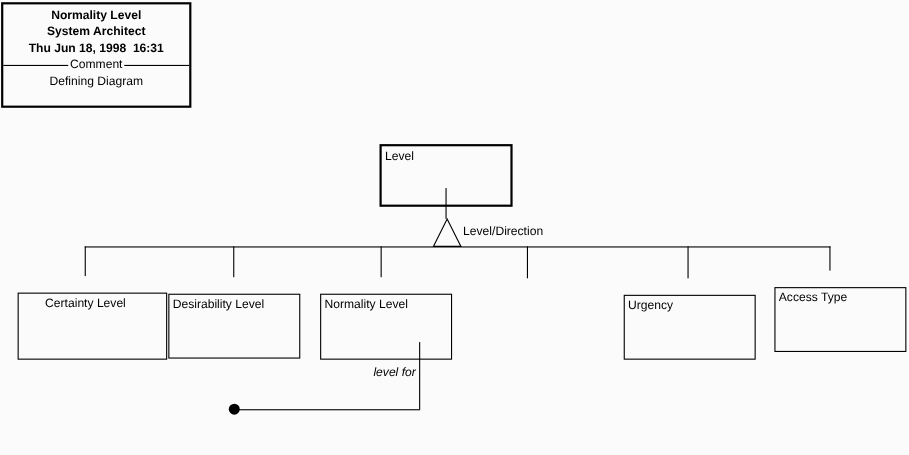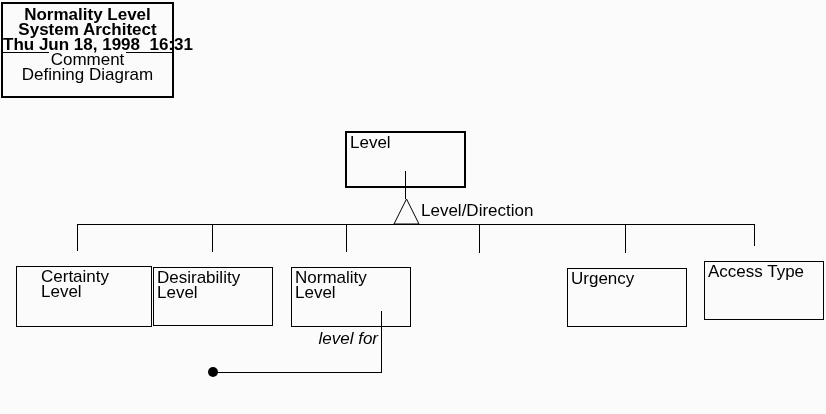--- a/index.html
+++ b/index.html
@@ -1,33 +1,33 @@
 <!DOCTYPE html>
 <html><head>
 <meta charset="utf-8">
 <style>
   * { margin:0; padding:0; box-sizing:border-box; }
   html,body { background:#ffffff; }
   .canvas {
     position:relative; width:826px; height:414px;
     background:#fbfbfb; color:#000;
-    font-family:"Liberation Sans", sans-serif; font-size:17px;
+    font-family:"Liberation Sans", sans-serif; font-size:11px;
     overflow:hidden;
   }
 
   
   .title-block {
     position:absolute; left:1px; top:2px; width:173px; height:96px;
     border:2px solid #000; background:#fbfbfb;
     display:flex; flex-direction:column; padding-top:3px;
   }
   .tb-line { text-align:center; line-height:15px; white-space:pre; }
   .bold { font-weight:bold; }
   .tb-divider {
-    display:flex; height:15px; line-height:15px;
+    display:flex; align-items:center; height:15px; line-height:15px;
   }
   .tb-divider .rule { flex:1; height:1px; background:#000; }
   .tb-divider span.txt { padding:0 2px; }
 
   
   .line { position:absolute; background:#000; }
   .node {
     position:absolute; border:1px solid #000; background:#fbfbfb;
     padding:2px 3px; line-height:15px;margin-top:16px;
   }

